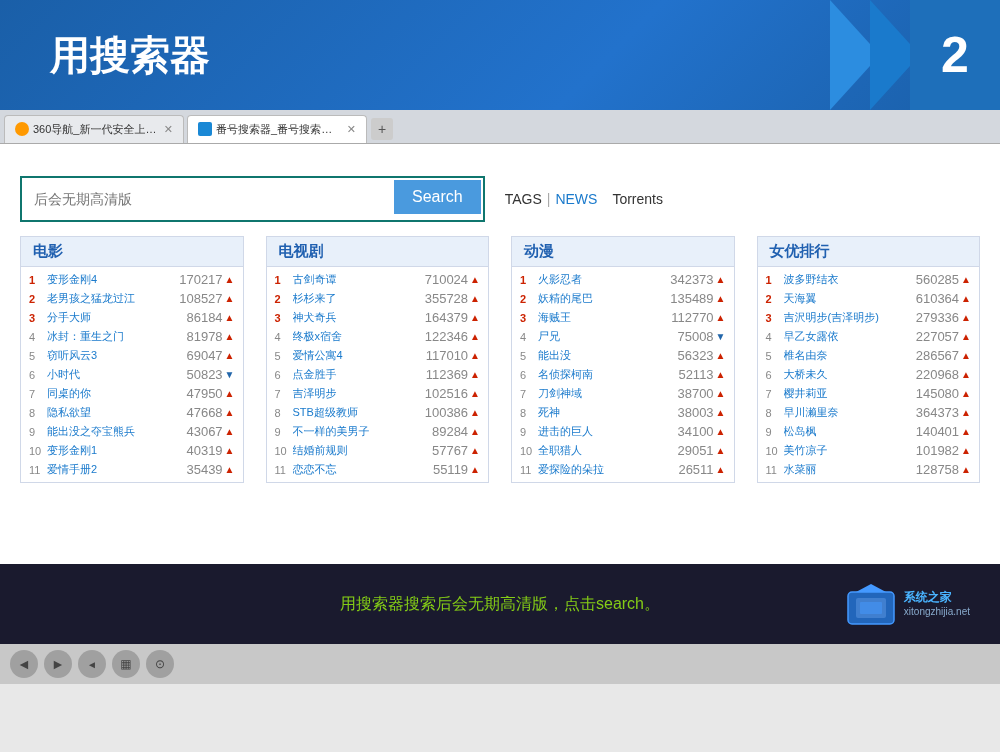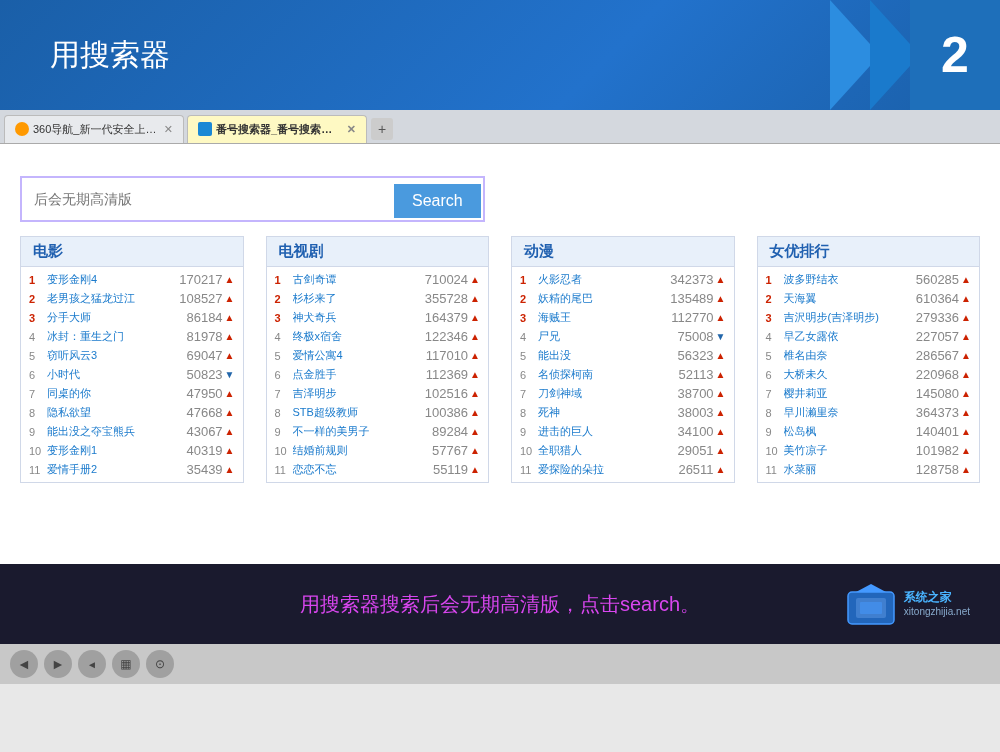--- a/index.html
+++ b/index.html
@@ -16,22 +16,22 @@
     .header {
       background: linear-gradient(135deg, #1a5fa8 0%, #2272cc 60%, #1a5fa8 100%);
       height: 110px;
       position: relative;
       display: flex;
       align-items: center;
       padding-left: 50px;
     }
     .header-title {
       color: white;
-      font-size: 30px;
-      font-weight: normal;
+      font-size: 40px;
+      font-weight: bold;
       z-index: 2;
     }
     .header-arrow {
       position: absolute;
       right: 120px;
       top: 0;
       width: 0;
       height: 0;
       border-left: 50px solid #2c8de0;
       border-top: 55px solid transparent;
@@ -110,23 +110,22 @@
       border-bottom: none;
       border-radius: 4px 4px 0 0;
       font-size: 11px;
       color: #333;
       max-width: 180px;
       height: 28px;
       cursor: pointer;
       position: relative;
     }
     .tab.active {
-      background: #fef9c3;
+      background: #ffffff;
       z-index: 2;
-      font-weight: bold;
     }
     .tab-icon {
       width: 14px;
       height: 14px;
       margin-right: 4px;
       background: #f90;
       border-radius: 50%;
       flex-shrink: 0;
     }
     .tab-icon.blue {
@@ -165,23 +164,23 @@
       font-weight: bold;
       display: inline;
     }
     .site-subtitle {
       font-size: 13px;
       color: #888;
       margin-left: 10px;
     }
     .search-bar-row {
       display: flex;
-      align-items: flex-end;
+      align-items: flex-start;
       margin-top: 12px;
-      border: 2px solid #c4b5fd;
+      border: 2px solid #0f766e;
       display: inline-flex;
       padding: 2px;
     }
     .search-input {
       width: 370px;
       height: 38px;
       border: none;
       outline: none;
       font-size: 14px;
       color: #aaa;
@@ -262,22 +261,22 @@
     
     .footer {
       background: #1a1a2e;
       height: 80px;
       display: flex;
       align-items: center;
       justify-content: center;
       position: relative;
     }
     .footer-text {
-      color: #d946ef;
-      font-size: 20px;
+      color: #84cc16;
+      font-size: 16px;
     }
     .footer-logo {
       position: absolute;
       right: 30px;
       display: flex;
       align-items: center;
     }
     .footer-logo-icon {
       width: 50px;
       height: 45px;
@@ -341,20 +340,27 @@
   </div>
   <div class="tab-add">+</div>
 </div>
 
 <div class="main-content">
   <div style="display:flex;align-items:center;margin-top:10px;">
     <div class="search-bar-row">
       <input class="search-input" type="text" placeholder="后会无期高清版" style="">
       <button class="search-btn">Search</button>
     </div>
+    <div class="nav-links">
+      <a class="nav-link">TAGS</a>
+      <span>|</span>
+      <a class="nav-link blue">NEWS</a>
+      <span style="margin-left:10px;"></span>
+      <a class="nav-link">Torrents</a>
+    </div>
   </div>
 
   <div class="content-grid" id="content-grid">
   <div class="category-box">
         <div class="category-header">电影</div>
         <div class="category-list">
           <div class="list-item">
       <span class="item-num red">1</span>
       <span class="item-name">变形金刚4</span>
       <span class="item-count">170217</span>

